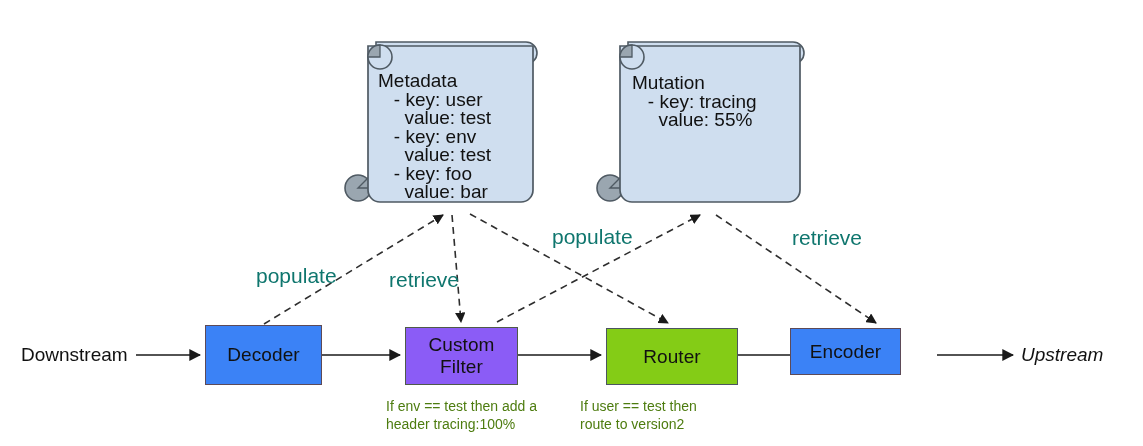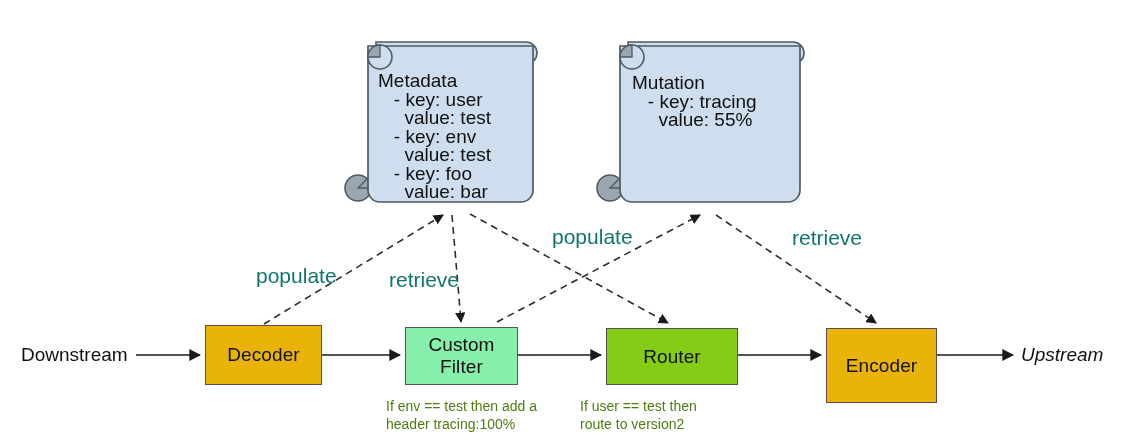--- a/index.html
+++ b/index.html
@@ -17,22 +17,22 @@
     position:absolute;
     box-sizing:border-box;
     border:1.4px solid #50505a;
     display:flex;align-items:center;justify-content:center;
     text-align:center;
     font-size:19px;
     line-height:22px;
     color:#111;
     letter-spacing:.1px;
   }
-  .pbox.pink{background:#eab308;border-color:#5d4a57;}
-  .pbox.green{background:#86efac;border-color:#4f5a49;}
+  .pbox.pink{background:#3b82f6;border-color:#5d4a57;}
+  .pbox.green{background:#8b5cf6;border-color:#4f5a49;}
   .pbox.blue{background:#84cc16;border-color:#4b5560;}
 
   
   .endlabel{
     position:absolute;
     font-size:19px;
     line-height:22px;
     color:#111;
     white-space:nowrap;
   }
@@ -109,21 +109,21 @@
 
   <div class="pbox pink" style="left:205px;top:325px;width:117px;height:60px;">Decoder</div>
 
   <div class="pbox green" style="left:405px;top:327px;width:113px;height:58px;">
       <span style="white-space:pre-line">Custom
 Filter</span>
     </div>
 
   <div class="pbox blue" style="left:606px;top:328px;width:132px;height:57px;">Router</div>
 
-  <div class="pbox pink" style="left:826px;top:328px;width:111px;height:75px;">Encoder</div>
+  <div class="pbox pink" style="left:790px;top:328px;width:111px;height:47px;">Encoder</div>
 
   <div class="caption" style="left:386px;top:398px;width:200px;">If env == test then add a
 header tracing:100%</div>
 
   <div class="caption" style="left:580px;top:398px;width:200px;">If user == test then
 route to version2</div>
 
   <div class="edgelabel" style="left:256px;top:266px;">populate</div>
 
   <div class="edgelabel" style="left:389px;top:270px;">retrieve</div>

